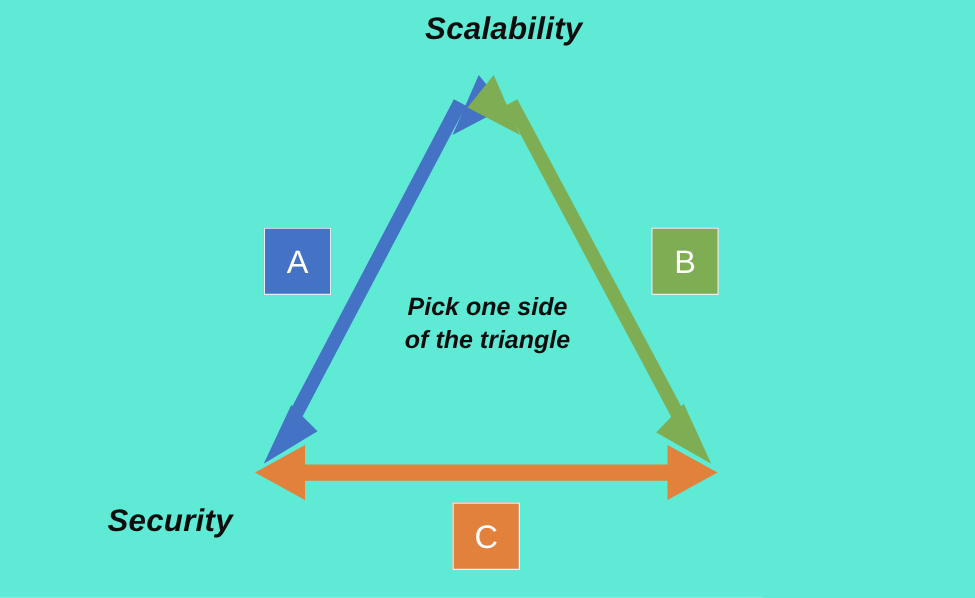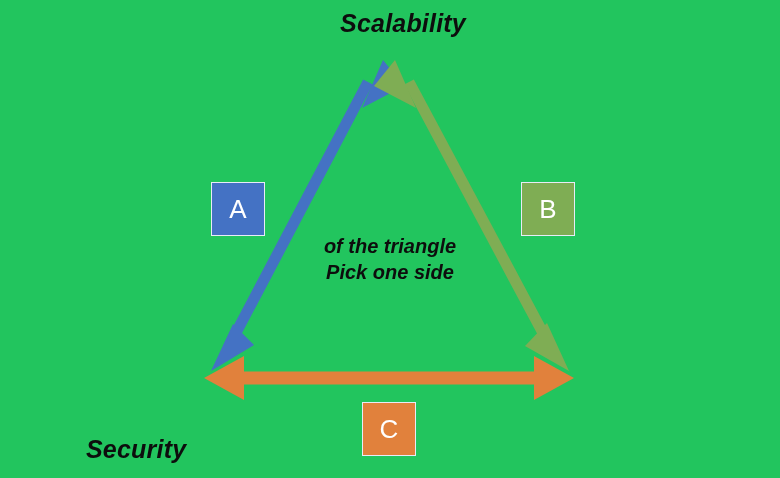--- a/index.html
+++ b/index.html
@@ -10,21 +10,21 @@
     width: 780px;
     height: 478px;
     background: #dde2f0;
     font-family: "Liberation Sans", sans-serif;
     overflow: hidden;
   }
   #stage {
     position: relative;
     width: 780px;
     height: 478px;
-    background: #22c55e;
+    background: #5eead4;
   }
   #diagram-svg {
     position: absolute;
     left: 0;
     top: 0;
     width: 780px;
     height: 478px;
   }
   .vertex-label {
     position: absolute;
@@ -38,21 +38,20 @@
   #label-scalability {
     left: 0;
     right: 0;
     top: 9px;
     text-align: center;
     transform: translateX(13px);
   }
   #label-security {
     left: 86px;
     top: 403px;
-    margin-top: 32px;
   }
   #label-decentralization {
     left: 527px;
     top: 403px;
   }
   #center-note {
     position: absolute;
     left: 265px;
     top: 233px;
     width: 250px;
@@ -118,22 +117,22 @@
       <polygon points="574,378 534,356 534,400" fill="#e1813c"></polygon>
     </g>
   </svg>
 
   <div class="vertex-label" id="label-scalability">Scalability</div>
 
   <div class="vertex-label" id="label-security">Security</div>
 
 
   <div id="center-note">
+    <div>Pick one side</div>
     <div>of the triangle</div>
-    <div>Pick one side</div>
   </div>
 
   <div class="side-badge" id="badge-a">A</div>
 
   <div class="side-badge" id="badge-b">B</div>
 
   <div class="side-badge" id="badge-c">C</div>
 
 </div>
 

